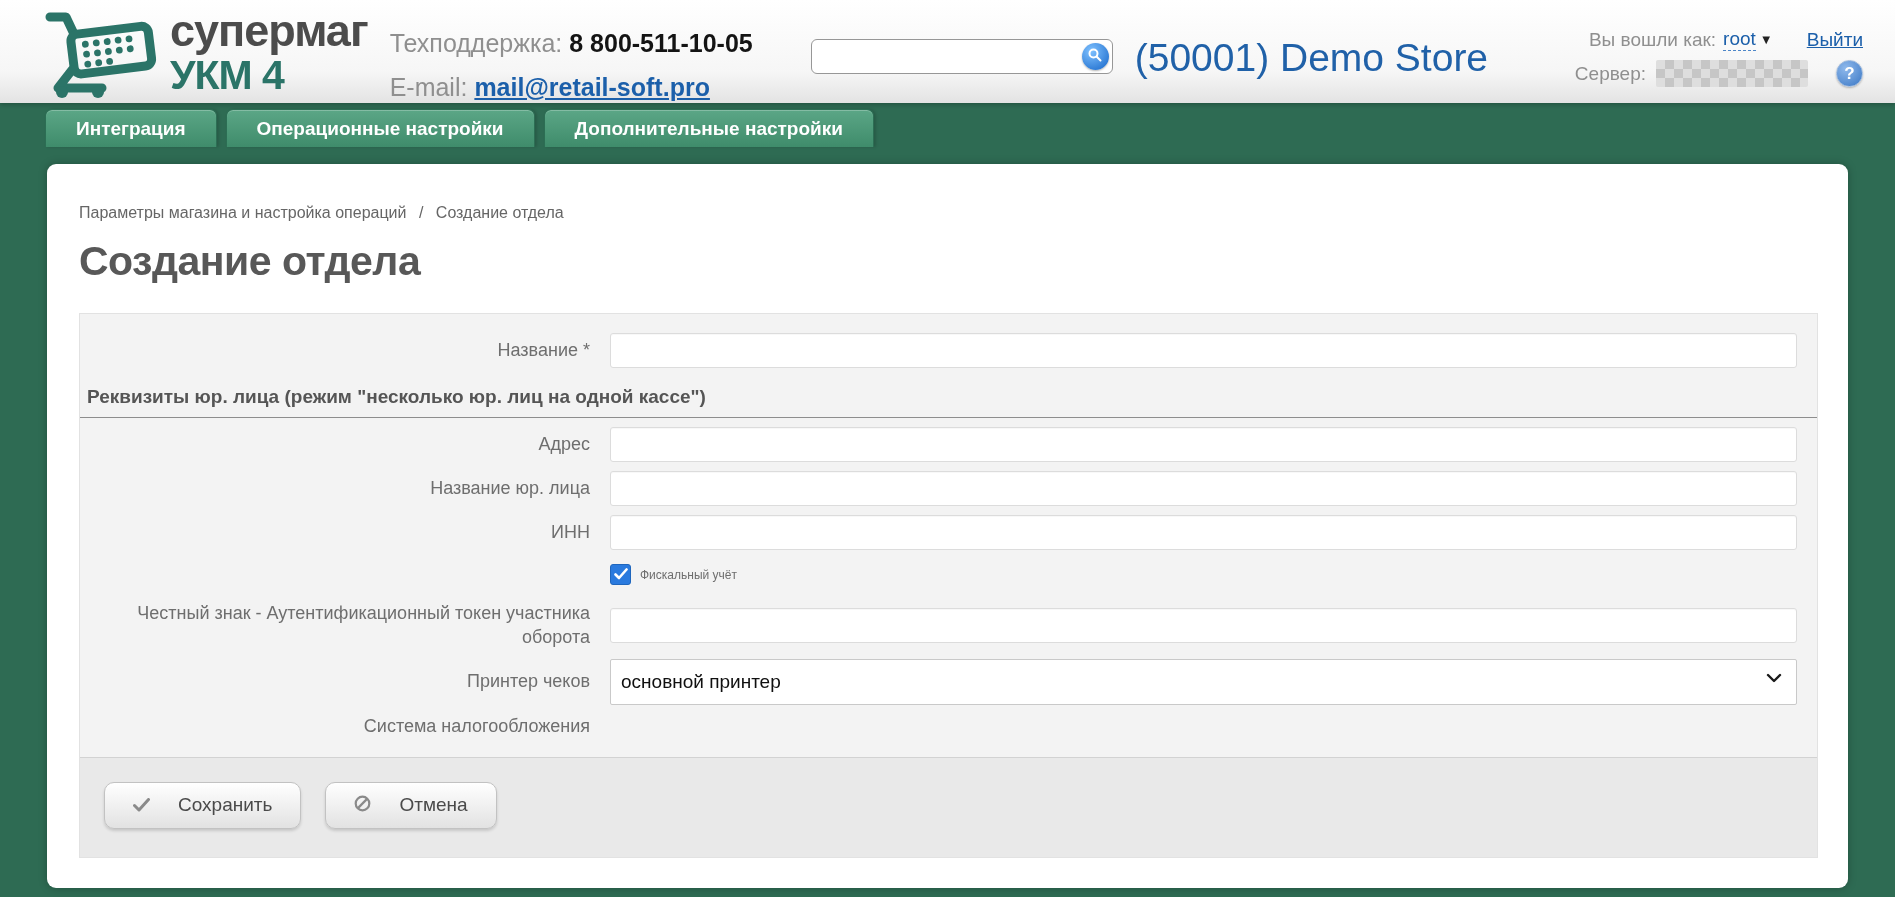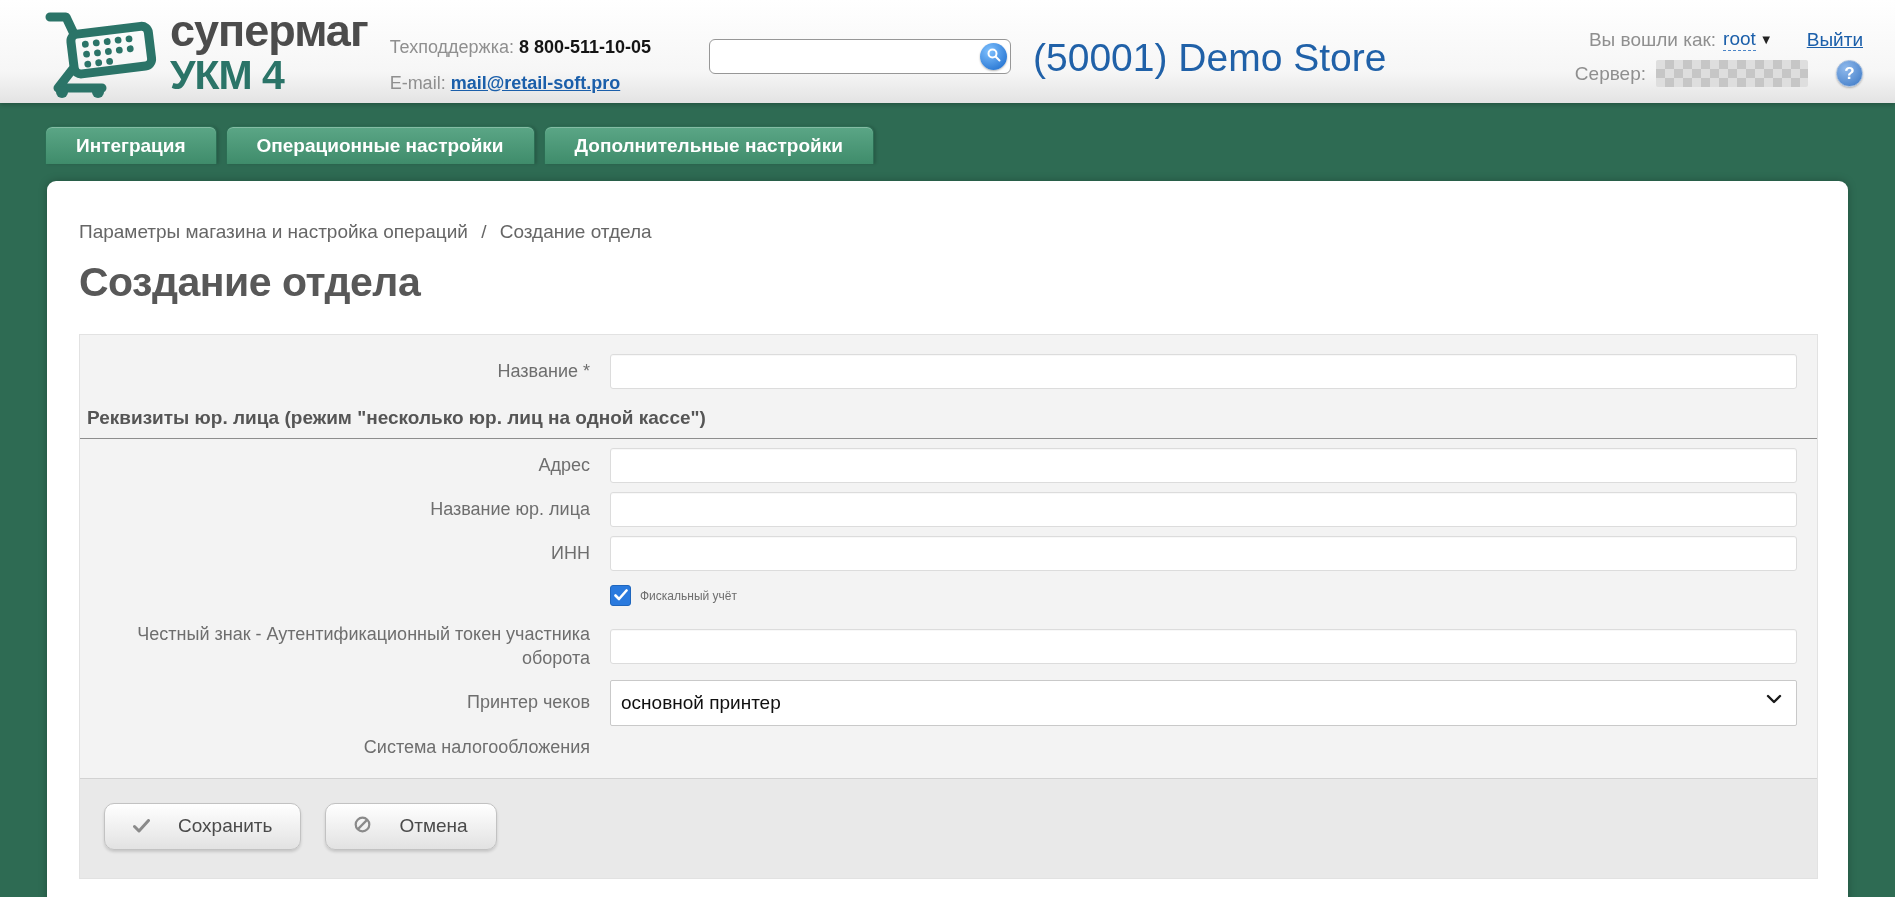--- a/index.html
+++ b/index.html
@@ -16,21 +16,21 @@
     display: flex;
     align-items: center;
     position: relative;
     box-shadow: 0 2px 4px rgba(0,0,0,.2);
   }
   .logo { display: flex; align-items: flex-start; margin: 6px 0 0 42px; }
   .logo-text { margin-left: 10px; line-height: 1; }
   .logo-line1 { font-size: 45px; font-weight: 700; color: #4c4c4c; letter-spacing: -1px; }
   .logo-line2 { font-size: 41px; font-weight: 700; color: #2b7468; letter-spacing: -1px; margin-top: 2px; }
 
-  .contact { margin: 28px 0 0 22px; display: flex; flex-direction: column; gap: 15px; font-size: 18px; white-space: nowrap; }
+  .contact { margin: 28px 0 0 22px; display: flex; flex-direction: column; gap: 15px; font-size: 25px; white-space: nowrap; }
   .muted { color: #8f8f8f; }
   .phone { color: #141414; font-weight: 600; }
   .email-link { color: #1b5faa; font-weight: 600; text-decoration: underline; cursor: pointer; }
 
   .search-wrap { position: relative; margin: 9px 0 0 58px; }
   .search-input {
     width: 302px; height: 35px;
     border: 1px solid #979797; border-radius: 6px;
     padding: 0 40px 0 10px; font-size: 17px; background: #fff;
     outline: none;
@@ -63,42 +63,42 @@
   .help-btn {
     width: 27px; height: 27px; border-radius: 50%;
     background: radial-gradient(circle at 35% 30%, #8fb9ec, #3a77c4);
     color: #fff; font-weight: 700; font-size: 17px;
     display: flex; align-items: center; justify-content: center;
     margin-left: 28px; cursor: pointer; border: 1px solid #9db9dd;
     box-shadow: 0 1px 2px rgba(0,0,0,.25);
   }
 
   
-  .tabbar { padding: 6px 14px 0 45px; display: flex; gap: 9px; height: 44px; margin-top: 17px; }
+  .tabbar { padding: 6px 14px 0 45px; display: flex; gap: 9px; height: 44px; }
   .tab {
     display: flex; align-items: center;
     padding: 0 30px; height: 38px;
     background: linear-gradient(#5ba686, #3f8c6b);
     border: 1px solid #2c6e54; border-bottom: none;
     border-radius: 7px 7px 0 0;
     color: #fff; font-weight: 700; font-size: 19px;
     cursor: pointer; white-space: nowrap;
     box-shadow: inset 0 1px 0 rgba(255,255,255,.25), 2px 0 3px rgba(0,0,0,.15);
   }
 
   
   .card {
     margin: 17px 47px 0 47px;
     background: #fff;
     border-radius: 9px;
     padding: 40px 30px 30px 32px;
     min-height: 700px;
     box-shadow: 0 0 8px rgba(0,0,0,.25);
   }
-  .breadcrumb { font-size: 19px; color: #666; }
+  .breadcrumb { font-size: 16px; color: #666; }
   .breadcrumb .crumb-link { cursor: pointer; }
   .breadcrumb .sep { margin: 0 8px; }
   .page-title { margin-top: 16px; font-size: 41px; font-weight: 600; color: #585858; letter-spacing: -0.5px; }
 
   
   .form-panel { margin-top: 28px; border: 1px solid #e2e2e2; background: #f3f3f3; }
   .form-body { padding: 10px 0 10px 0; }
   .form-row { display: flex; align-items: center; margin: 9px 0; }
   .label-cell {
     width: 530px; flex-shrink: 0;

